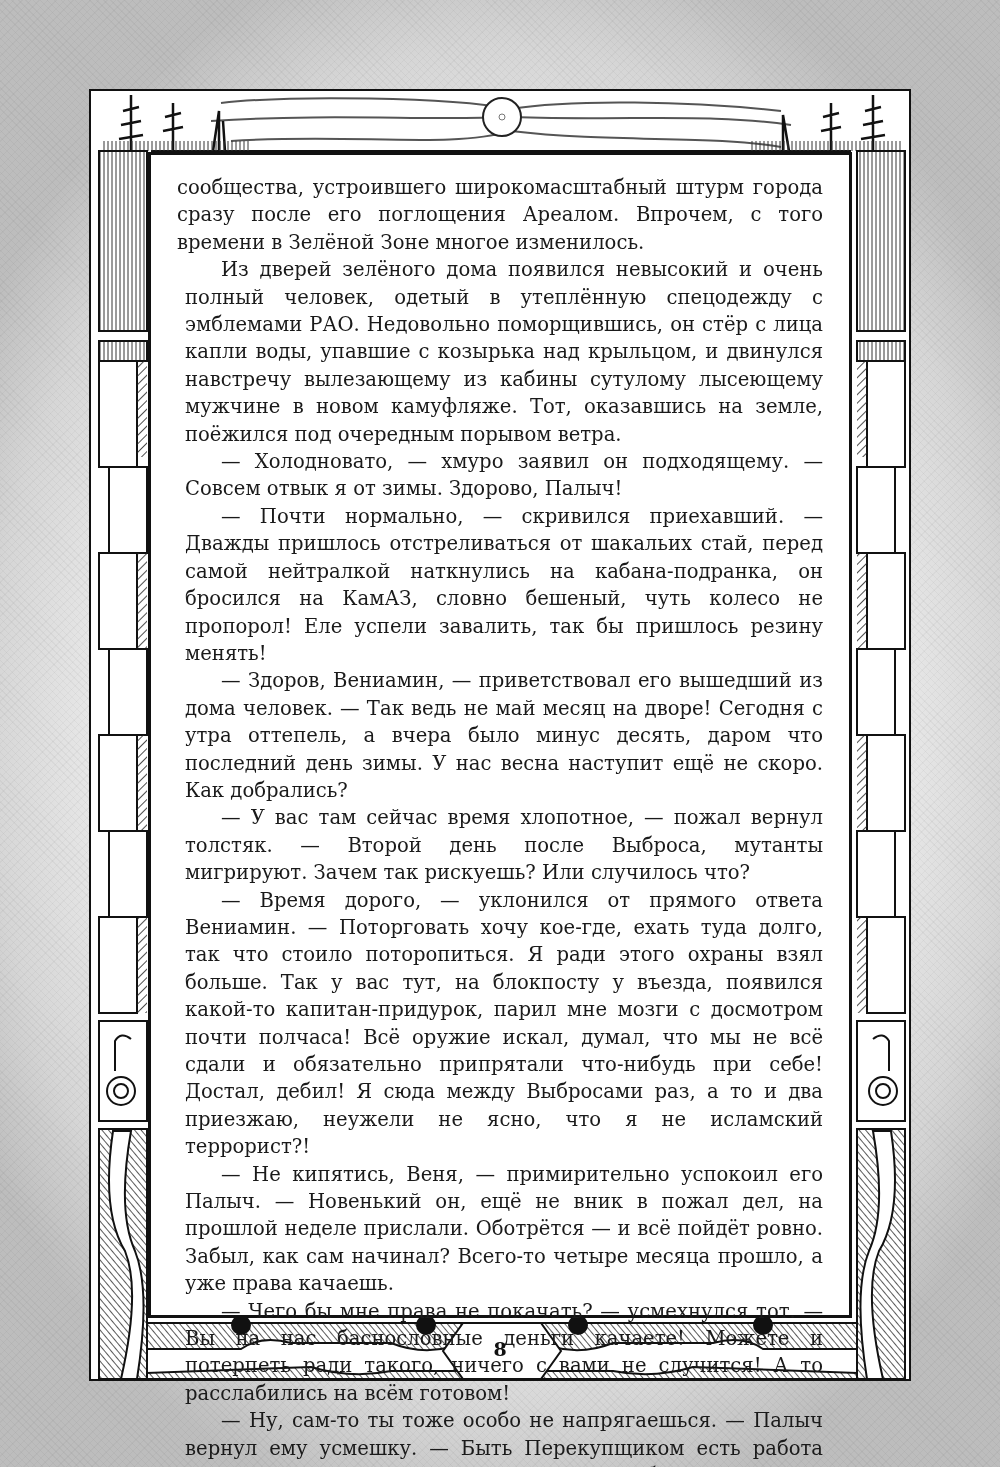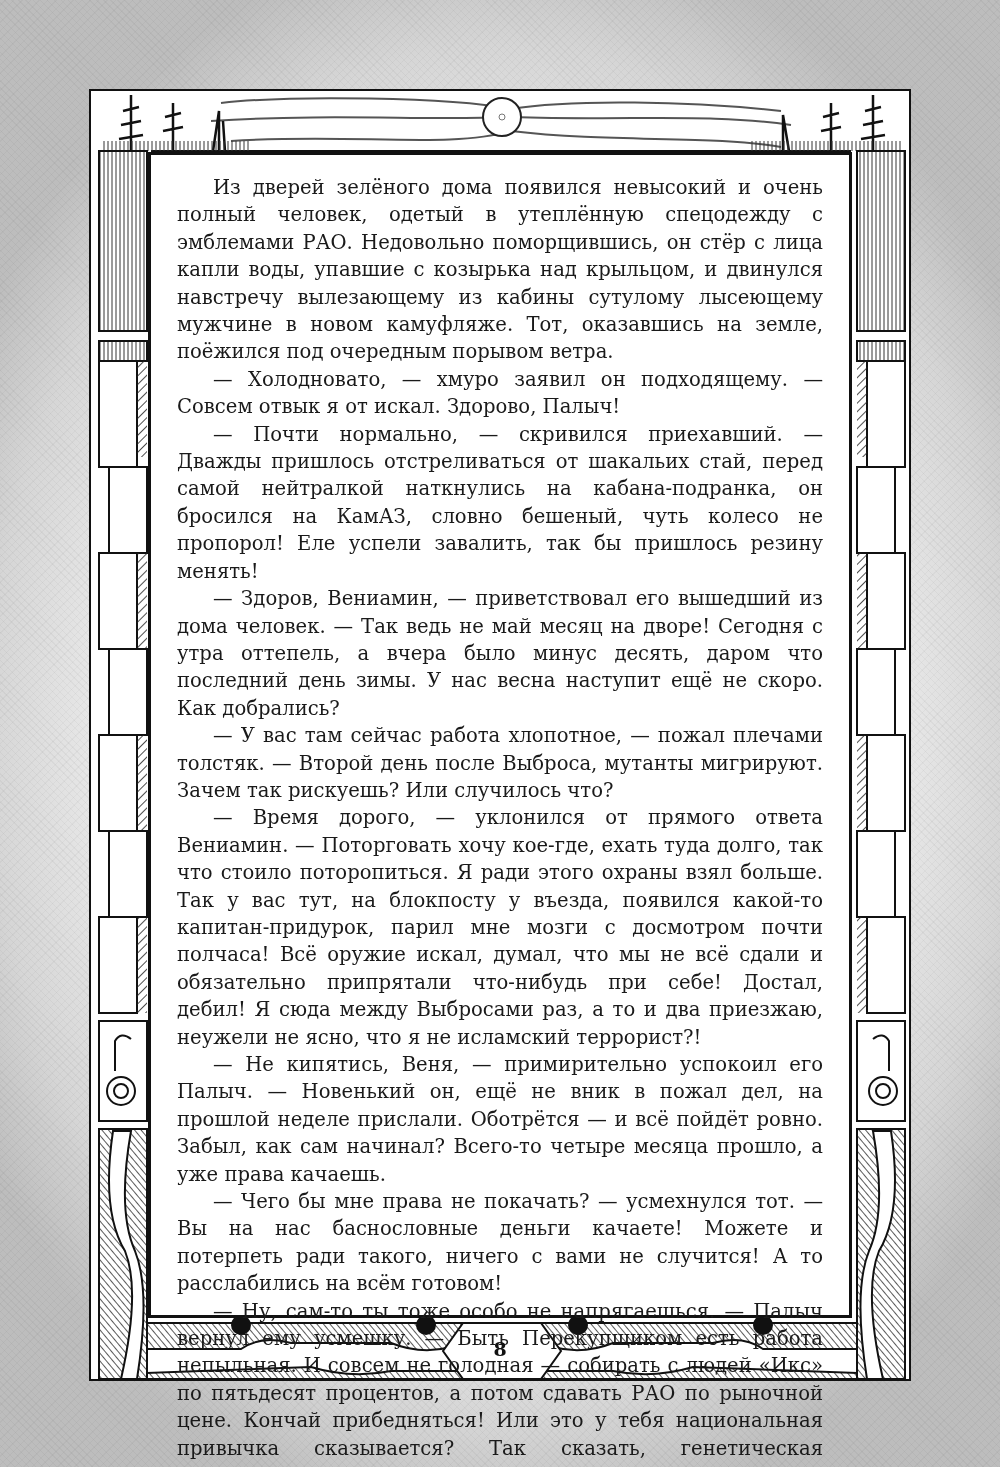--- a/index.html
+++ b/index.html
@@ -23,21 +23,21 @@
   .content-box {
     position:absolute; left:148px; top:152px; width:704px; height:1166px;
     border:3px solid #111; background:#fff; box-sizing:border-box;
   }
   .text {
     position:absolute; left:177px; top:174px; width:646px;
     font-size:19.6px; line-height:27.4px; color:#1a1a1a;
     text-align:justify; hyphens:manual;
   }
   .text p { margin:0; text-indent:0; }
-  .text p.indent { text-indent:36px; }
+  .text p.indent { text-indent:36px;margin-left:8px; }
   .page-number {
     position:absolute; left:488px; top:1338px; width:24px; text-align:center;
     font-size:19px; font-weight:bold; color:#111;
   }
 </style>
 </head>
 <body>
 
 <div class="hatch-bg"></div>
 
@@ -131,25 +131,26 @@
       <circle cx="335" cy="1234" r="10" fill="#111"></circle>
       <circle cx="487" cy="1234" r="10" fill="#111"></circle>
       <circle cx="672" cy="1234" r="10" fill="#111"></circle>
     </g>
   </svg>
 </div>
 
 <div class="content-box"></div>
 
 <div class="text">
+  <p>сообщества, устроившего широкомасштабный штурм города сразу после его поглощения Ареалом. Впрочем, с того времени в Зелёной Зоне многое изменилось.</p>
   <p class="indent">Из дверей зелёного дома появился невысокий и очень полный человек, одетый в утеплённую спецодежду с эмблемами РАО. Недовольно поморщившись, он стёр с лица капли воды, упавшие с козырька над крыльцом, и двинулся навстречу вылезающему из кабины сутулому лысеющему мужчине в новом камуфляже. Тот, оказавшись на земле, поёжился под очередным порывом ветра.</p>
-  <p class="indent">— Холодновато, — хмуро заявил он подходящему. — Совсем отвык я от искал. Здорово, Палыч!</p>
+  <p class="indent">— Холодновато, — хмуро заявил он подходящему. — Совсем отвык я от зимы. Здорово, Палыч!</p>
   <p class="indent">— Почти нормально, — скривился приехавший. — Дважды пришлось отстреливаться от шакальих стай, перед самой нейтралкой наткнулись на кабана-подранка, он бросился на КамАЗ, словно бешеный, чуть колесо не пропорол! Еле успели завалить, так бы пришлось резину менять!</p>
   <p class="indent">— Здоров, Вениамин, — приветствовал его вышедший из дома человек. — Так ведь не май месяц на дворе! Сегодня с утра оттепель, а вчера было минус десять, даром что последний день зимы. У нас весна наступит ещё не скоро. Как добрались?</p>
-  <p class="indent">— У вас там сейчас работа хлопотное, — пожал плечами толстяк. — Второй день после Выброса, мутанты мигрируют. Зачем так рискуешь? Или случилось что?</p>
+  <p class="indent">— У вас там сейчас время хлопотное, — пожал вернул толстяк. — Второй день после Выброса, мутанты мигрируют. Зачем так рискуешь? Или случилось что?</p>
   <p class="indent">— Время дорого, — уклонился от прямого ответа Вениамин. — Поторговать хочу кое-где, ехать туда долго, так что стоило поторопиться. Я ради этого охраны взял больше. Так у вас тут, на блокпосту у въезда, появился какой-то капитан-придурок, парил мне мозги с досмотром почти полчаса! Всё оружие искал, думал, что мы не всё сдали и обязательно припрятали что-нибудь при себе! Достал, дебил! Я сюда между Выбросами раз, а то и два приезжаю, неужели не ясно, что я не исламский террорист?!</p>
   <p class="indent">— Не кипятись, Веня, — примирительно успокоил его Палыч. — Новенький он, ещё не вник в пожал дел, на прошлой неделе прислали. Оботрётся — и всё пойдёт ровно. Забыл, как сам начинал? Всего-то четыре месяца прошло, а уже права качаешь.</p>
   <p class="indent">— Чего бы мне права не покачать? — усмехнулся тот. — Вы на нас баснословные деньги качаете! Можете и потерпеть ради такого, ничего с вами не случится! А то расслабились на всём готовом!</p>
   <p class="indent">— Ну, сам-то ты тоже особо не напрягаешься. — Палыч вернул ему усмешку. — Быть Перекупщиком есть работа непыльная. И совсем не голодная — собирать с людей «Икс» по пятьдесят процентов, а потом сдавать РАО по рыночной цене. Кончай прибедняться! Или это у тебя национальная привычка сказывается? Так сказать, генетическая предрасположенность?</p>
 
 </div>
 
 <div class="page-number">8</div>
 
 </body></html>

